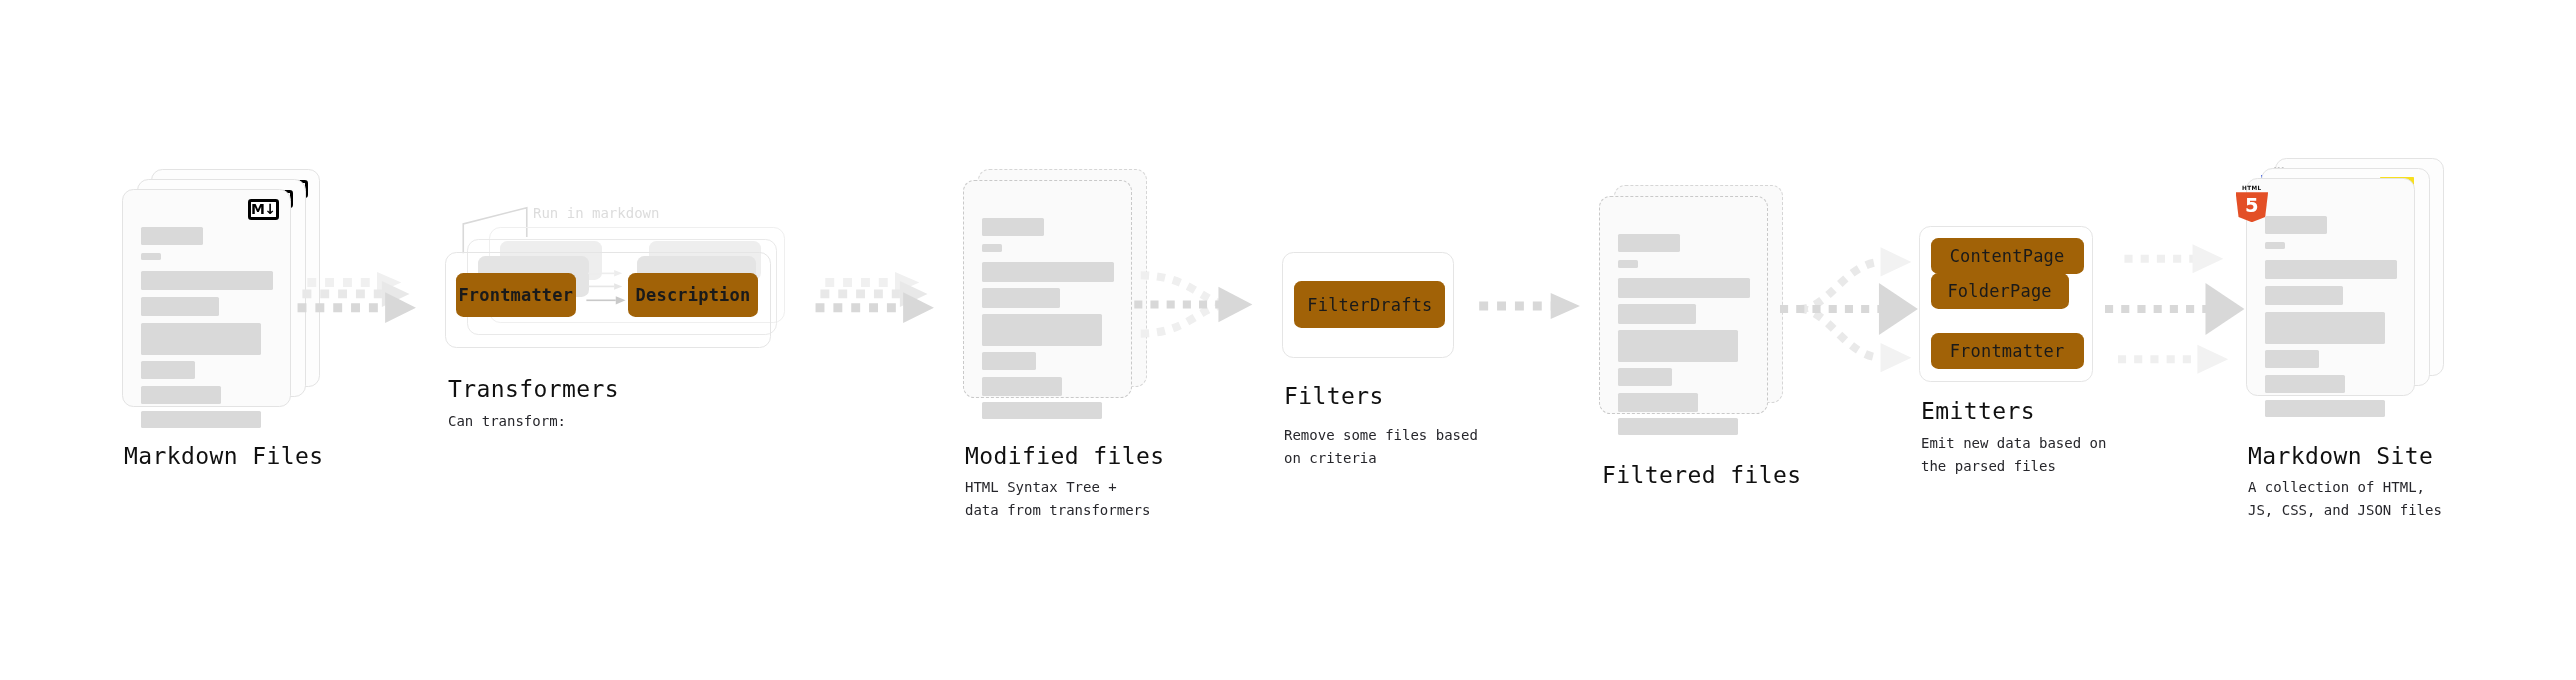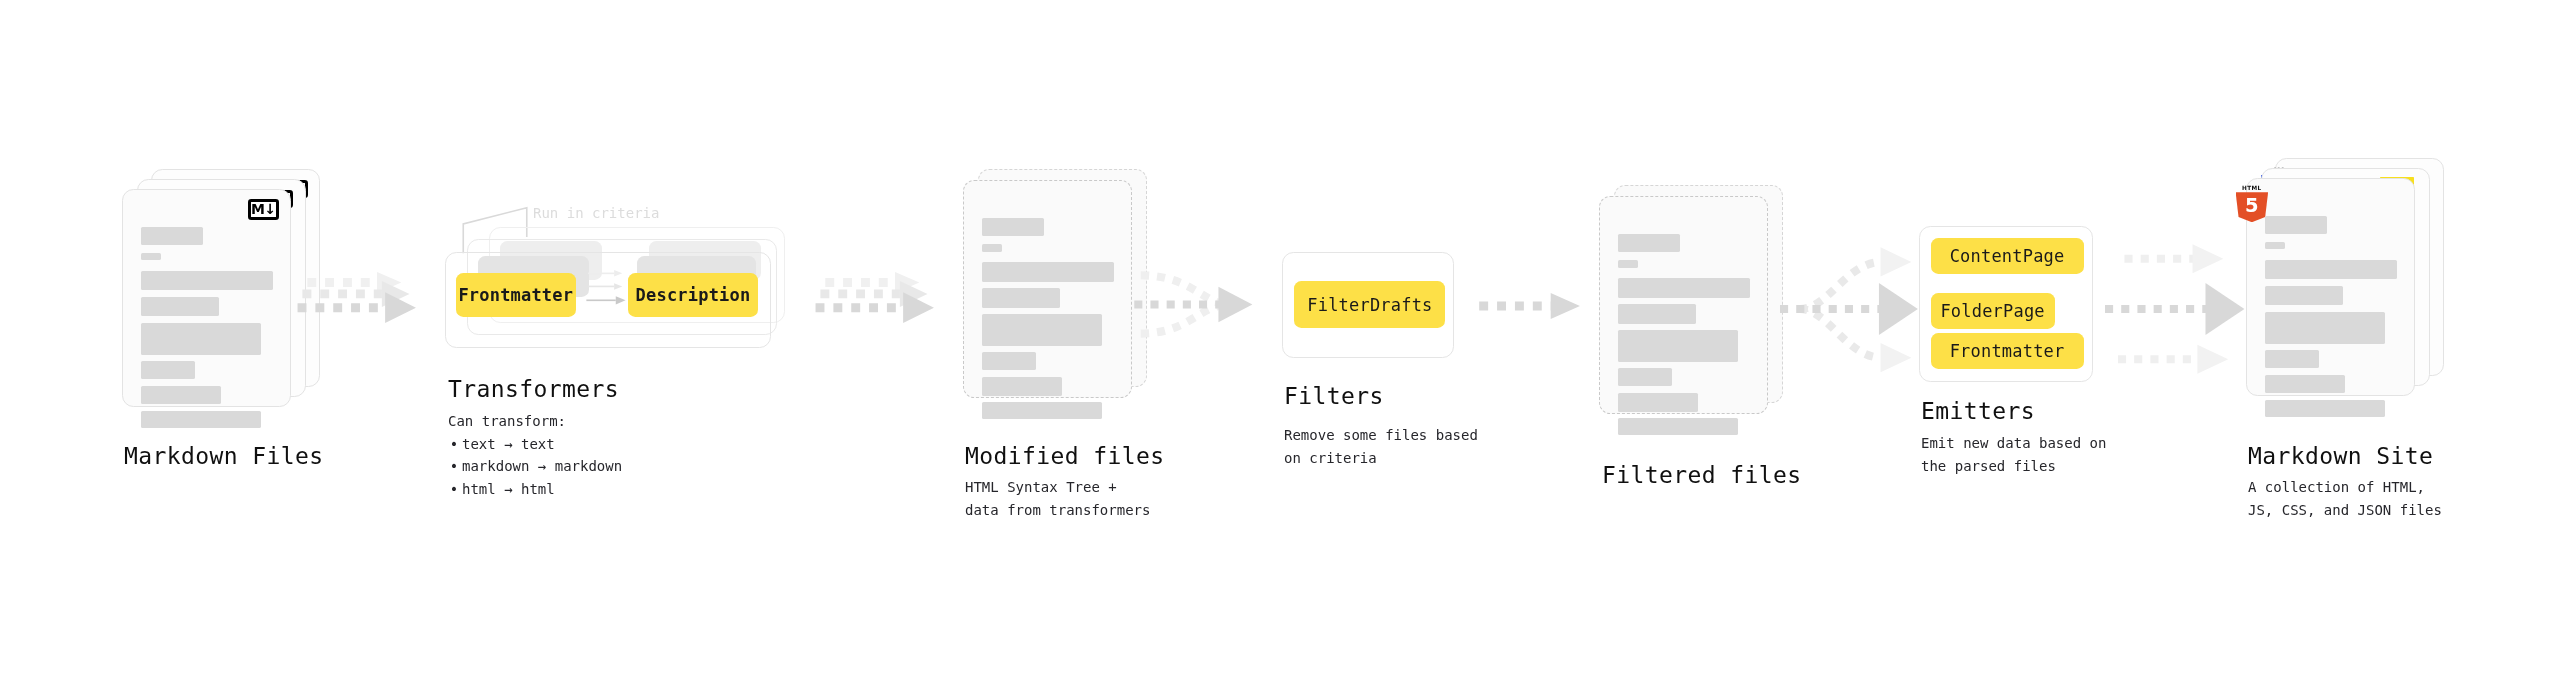--- a/index.html
+++ b/index.html
@@ -75,21 +75,21 @@
   
   .groupbox{
     position:absolute;
     border:1.6px solid #e5e5e5;
     border-radius:11.4px;
     background:rgba(255,255,255,0.0);
     box-sizing:border-box;
   }
   .pill{
     position:absolute;
-    background:#fde047;
+    background:#a16207;
     border-radius:7.3px;
     display:flex;align-items:center;justify-content:center;
     font-size:17px;letter-spacing:0.2px;color:#1a1a1a;
     white-space:nowrap;
     box-sizing:border-box;
   }
 
   
   .title{
     position:absolute;
@@ -151,21 +151,21 @@
     <line x1="-12" y1="44" x2="96" y2="44" stroke="#d8d8d8"></line>
     <polygon points="96,25 134,44 96,63" fill="#d8d8d8" stroke="none"></polygon>
   </g>
 </svg>
 
 <div class="stage" style="left:445px;top:211px;">
 
   <svg width="171" height="49" style="left:14.6px;top:-4.9px;" viewBox="0 0 210 60">
     <path d="M4 58 L4 22 L82 2 L82 38" fill="none" stroke="#d9d9d9" stroke-width="2"></path>
   </svg>
-  <div class="parallel-lbl" style="left:88px;top:-6.5px;">Run in criteria</div>
+  <div class="parallel-lbl" style="left:88px;top:-6.5px;">Run in markdown</div>
 
   <div class="groupbox" style="left:44px;top:16.3px;width:296px;height:96px;border-color:#efefef;">
     <div class="pill" style="left:9.8px;top:13px;width:102px;height:39px;background:#eeeeee;"></div>
     <div class="pill" style="left:159px;top:13px;width:112px;height:39px;background:#eeeeee;"></div>
   </div>
 
   <div class="groupbox" style="left:22px;top:28px;width:310px;height:96px;border-color:#e9e9e9;">
     <div class="pill" style="left:9.8px;top:16.3px;width:111px;height:41px;background:#e4e4e4;"></div>
     <div class="pill" style="left:169px;top:16.3px;width:119px;height:41px;background:#e4e4e4;"></div>
   </div>
@@ -182,25 +182,20 @@
       <line x1="0" y1="20" x2="32" y2="20" stroke="#e6e6e6"></line>
       <polygon points="32,16 42,20 32,24" fill="#e6e6e6"></polygon>
       <line x1="-2" y1="37" x2="34" y2="37" stroke="#c9c9c9"></line>
       <polygon points="34,32 46,37 34,42" fill="#c9c9c9"></polygon>
     </g>
   </svg>
 </div>
 <div class="title" style="left:448px;top:376px;">Transformers</div>
 <div class="bullets" style="left:448px;top:410px;">
   <p class="hd">Can transform:</p>
-  <ul>
-    <li>text → text</li>
-    <li>markdown → markdown</li>
-    <li>html → html</li>
-  </ul>
 </div>
 
 <svg width="106" height="73" style="left:825px;top:272px;" viewBox="0 0 130 90">
   <g stroke-width="11" fill="none" stroke-dasharray="11 11">
     <line x1="0" y1="13" x2="86" y2="13" stroke="#f0f0f0"></line>
     <polygon points="86,0 116,13 86,26" fill="#f0f0f0" stroke="none"></polygon>
     <line x1="-6" y1="27" x2="92" y2="27" stroke="#e8e8e8"></line>
     <polygon points="92,11 126,27 92,43" fill="#e8e8e8" stroke="none"></polygon>
     <line x1="-12" y1="44" x2="96" y2="44" stroke="#d8d8d8"></line>
     <polygon points="96,25 134,44 96,63" fill="#d8d8d8" stroke="none"></polygon>
@@ -271,21 +266,21 @@
     <path d="M24 90 C 60 90, 80 148, 124 150" stroke="#e9e9e9"></path>
     <polygon points="124,132 162,150 124,168" fill="#f2f2f2" stroke="none"></polygon>
     <line x1="0" y1="90" x2="126" y2="90" stroke="#d8d8d8"></line>
     <polygon points="122,58 170,90 122,122" fill="#d8d8d8" stroke="none"></polygon>
   </g>
 </svg>
 
 <div class="stage" style="left:1919px;top:226px;">
   <div class="groupbox" style="left:0px;top:0px;width:174px;height:156px;">
     <div class="pill" style="left:10.6px;top:11.4px;width:153px;height:36px;">ContentPage</div>
-    <div class="pill" style="left:10.6px;top:66px;width:124px;height:36px;">FolderPage</div>
+    <div class="pill" style="left:10.6px;top:46px;width:138px;height:36px;">FolderPage</div>
     <div class="pill" style="left:10.6px;top:106px;width:153px;height:36px;">Frontmatter</div>
   </div>
 </div>
 <div class="title" style="left:1921px;top:398px;">Emitters</div>
 <div class="subtitle" style="left:1921px;top:432px;">Emit new data based on
 the parsed files</div>
 
 <svg width="154" height="146" style="left:2105px;top:236px;" viewBox="0 0 190 180">
   <g fill="none" stroke-width="10" stroke-dasharray="10 10">
     <line x1="24" y1="28" x2="112" y2="28" stroke="#efefef"></line>

